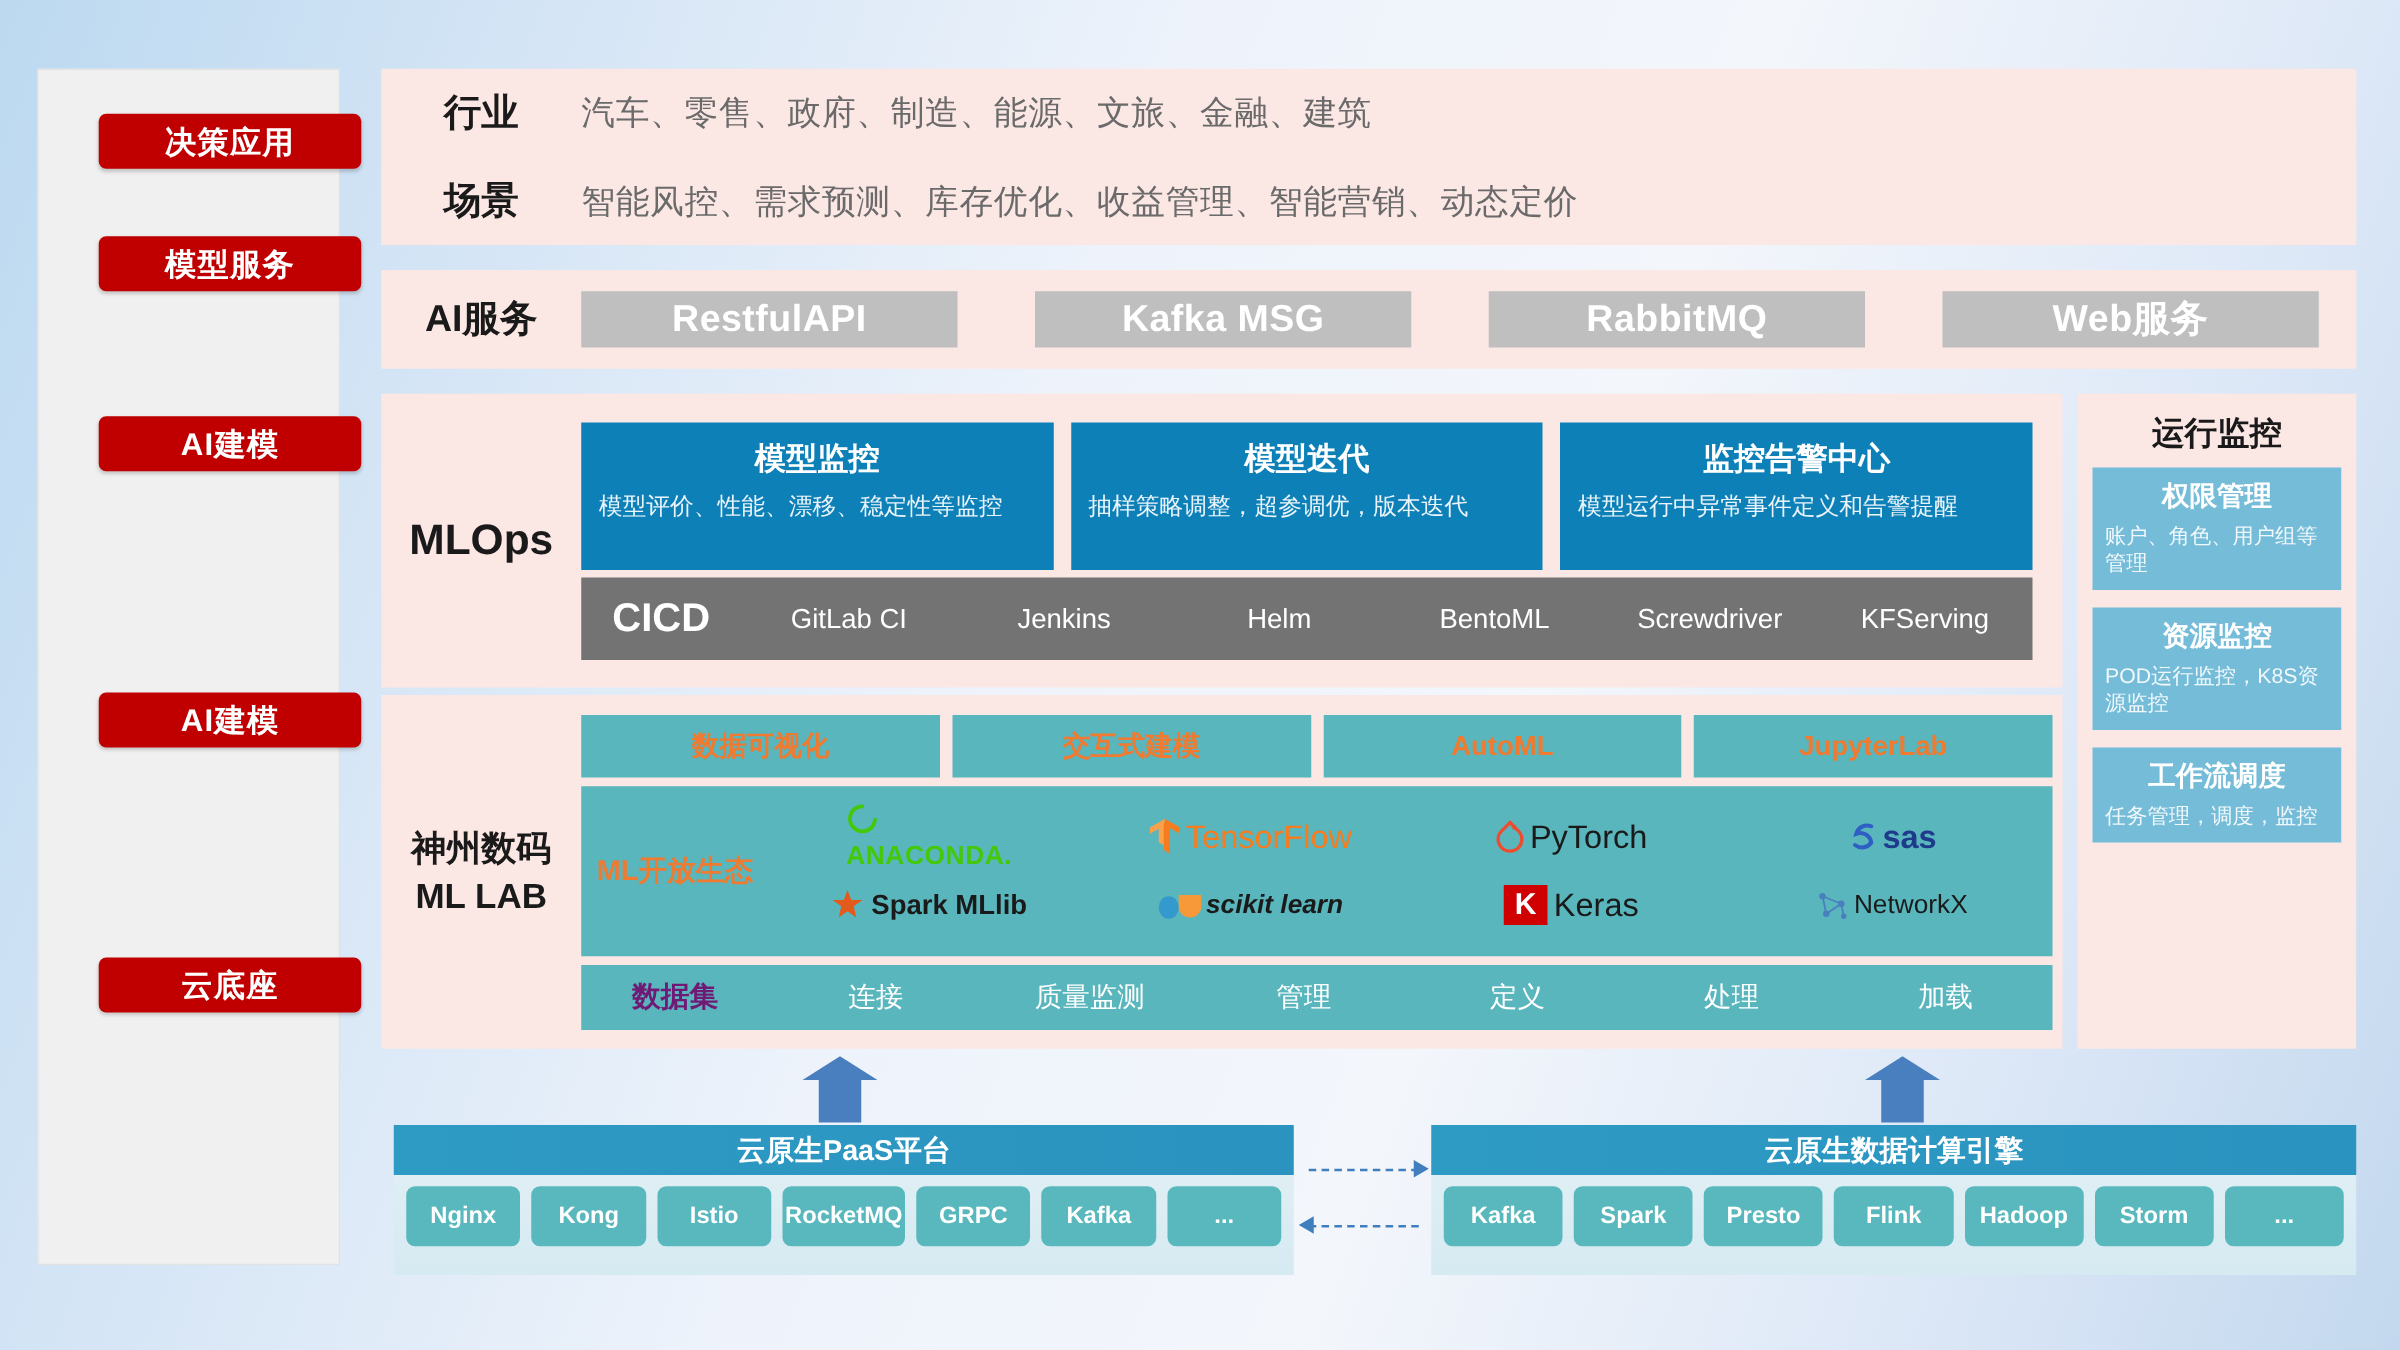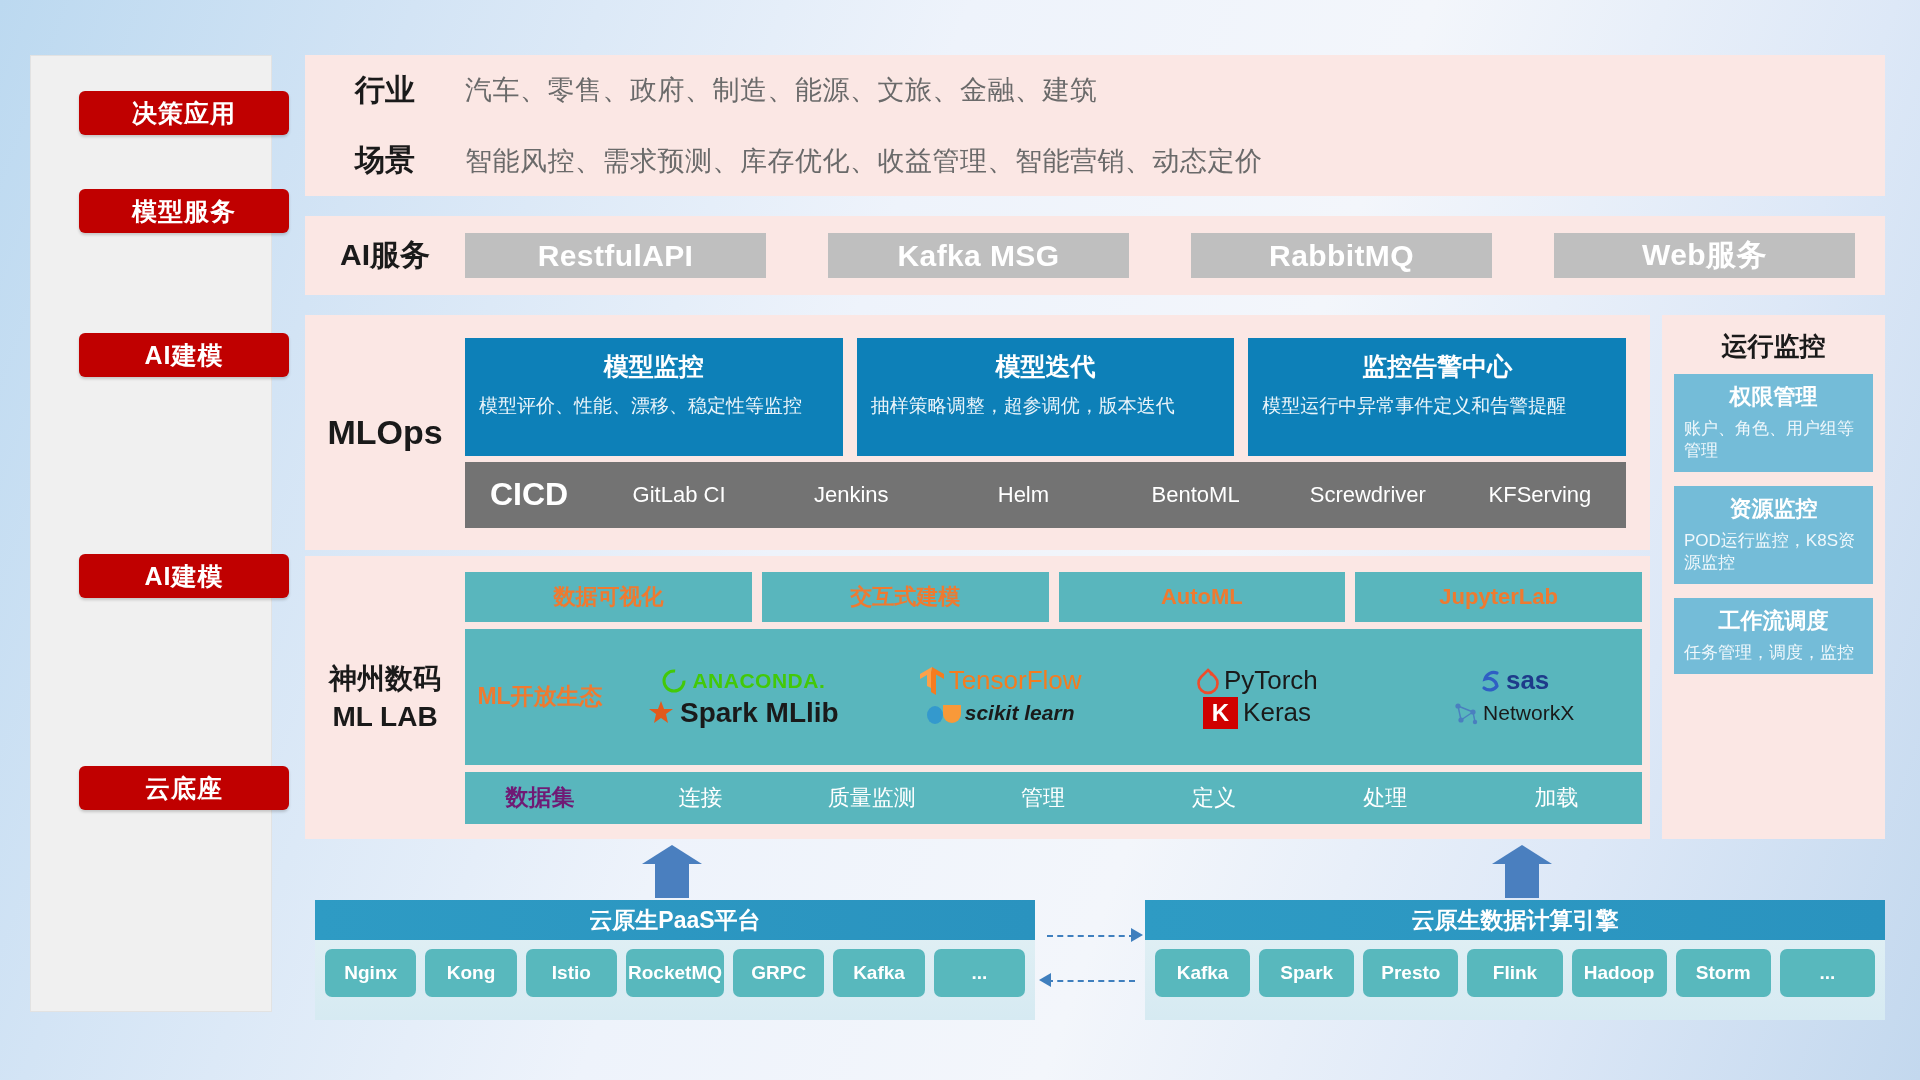--- a/index.html
+++ b/index.html
@@ -197,21 +197,21 @@
           <div class="tool-chip">数据可视化</div>
           <div class="tool-chip">交互式建模</div>
           <div class="tool-chip">AutoML</div>
           <div class="tool-chip">JupyterLab</div>
         </div>
 
         <div class="eco-row">
           <div class="eco-label">ML开放生态</div>
           <div class="eco-logos">
 
-            <div style="display:flex;align-items:center;gap:5px;">
+            <div style="display:flex;gap:5px;flex-direction:column;">
               <svg width="26" height="26" viewBox="0 0 26 26">
                 <circle cx="13" cy="13" r="10" fill="none" stroke="#43c908" stroke-width="3" stroke-dasharray="48 14"></circle>
               </svg>
               <span style="color:#43c908;font-size:21px;font-weight:bold;letter-spacing:.5px;">ANACONDA.</span>
             </div>
 
             <div style="display:flex;align-items:center;gap:4px;">
               <svg width="26" height="30" viewBox="0 0 26 30">
                 <polygon points="13,1 25,8 25,13 17,8.5 17,29 12,26 12,6" fill="#f57c1f"></polygon>
                 <polygon points="13,1 1,8 1,13 8,9 8,20 12,22 12,6" fill="#fba14a"></polygon>
@@ -231,21 +231,21 @@
               <svg width="26" height="26" viewBox="0 0 26 26">
                 <path d="M19 5 A9 9 0 0 0 7 11 A9 9 0 0 1 19 18 A9 9 0 0 1 6 20" fill="none" stroke="#2f5fc4" stroke-width="3.2" stroke-linecap="round"></path>
               </svg>
               <span style="color:#1e3a8a;font-size:26px;font-weight:bold;">sas</span>
             </div>
 
             <div style="display:flex;align-items:center;gap:6px;">
               <svg width="26" height="26" viewBox="0 0 26 26">
                 <polygon points="13,1 16,9 25,9 18,14 20,23 13,18 6,23 8,14 1,9 10,9" fill="#e25a1c"></polygon>
               </svg>
-              <span style="color:#1a1a1a;font-size:28px;font-weight:bold;">Spark MLlib</span>
+              <span style="color:#1a1a1a;font-size:22px;font-weight:bold;">Spark MLlib</span>
             </div>
 
             <div style="display:flex;align-items:center;gap:3px;">
               <svg width="36" height="28" viewBox="0 0 36 28">
                 <ellipse cx="9" cy="16" rx="8" ry="9" fill="#3499cd"></ellipse>
                 <path d="M17 6 h18 v9 a9 9 0 0 1 -18 0 Z" fill="#f89939"></path>
               </svg>
               <span style="color:#1a1a1a;font-size:21px;font-style:italic;font-weight:bold;">scikit learn</span>
             </div>
 

